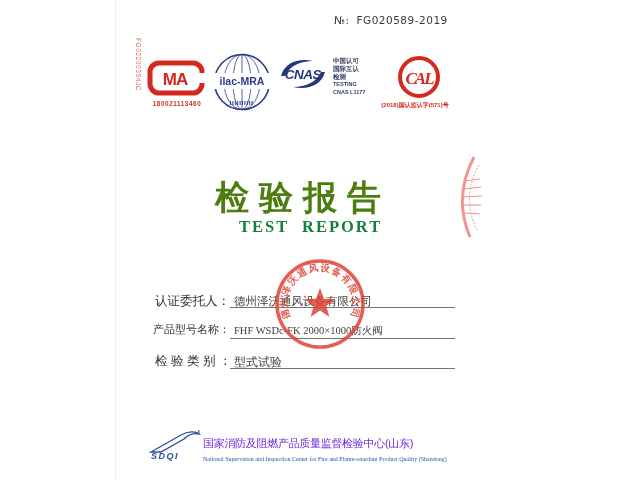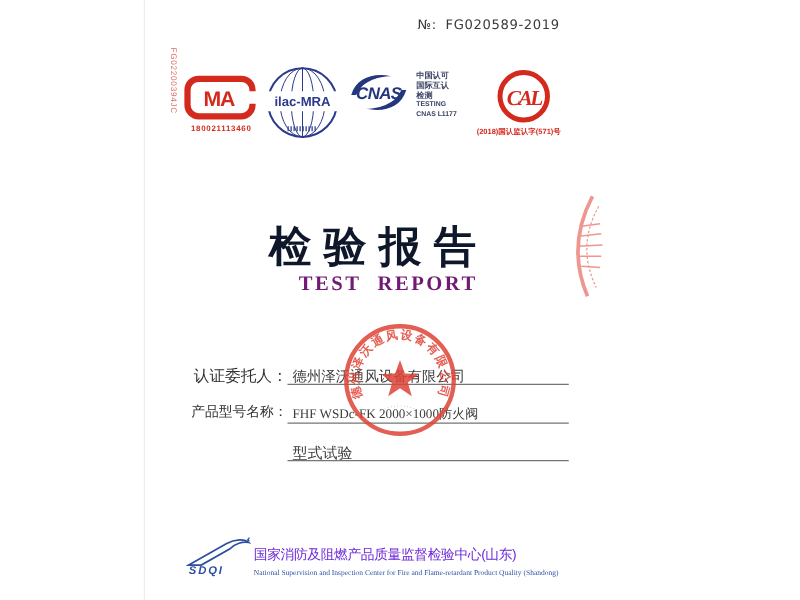--- a/index.html
+++ b/index.html
@@ -12,23 +12,23 @@
   .side-code{left:98px;top:72px;width:78px;height:10px;transform:rotate(90deg);
              font-size:6.5px;color:#cf3a2e;opacity:.75;letter-spacing:.6px;white-space:nowrap;}
   .cma-number{left:144px;top:100px;width:66px;text-align:center;font-size:6.3px;
               letter-spacing:.6px;color:#d42a1e;font-weight:bold;}
   .cnas-text{left:333px;top:57px;width:52px;color:#3a4165;}
   .cnas-text .zh{font-size:6.5px;line-height:8px;font-weight:bold;}
   .cnas-text .en{font-size:5.5px;line-height:7.5px;font-weight:bold;}
   .cal-approval{left:374px;top:101px;width:82px;text-align:center;font-size:6px;
                 color:#d42a1e;font-weight:bold;}
   .title-zh{left:215px;top:175px;font-size:34px;font-weight:700;letter-spacing:10px;
-            color:#0f172a;white-space:nowrap;}
+            color:#4d7c0f;white-space:nowrap;}
   .title-en{left:239px;top:217px;font-size:16.5px;font-weight:700;letter-spacing:2px;
-            word-spacing:7px;color:#701a75;font-family:"Liberation Serif",serif;white-space:nowrap;}
+            word-spacing:7px;color:#15803d;font-family:"Liberation Serif",serif;white-space:nowrap;}
   .field-label{color:#303030;font-family:"Liberation Serif",serif;white-space:nowrap;}
   .lbl1{left:155px;top:293px;font-size:12.5px;}
   .lbl2{left:153px;top:322px;font-size:11px;text-align:right;}
   .lbl3{left:155px;top:353px;font-size:12.5px;letter-spacing:3.5px;}
   .field-value{color:#3c3c3c;font-family:"Liberation Serif",serif;white-space:nowrap;}
   .val1{left:234px;top:294px;font-size:11.5px;}
   .val2{left:234px;top:324px;font-size:10.5px;}
   .val3{left:234px;top:354px;font-size:12px;}
   .underline{left:230px;width:225px;height:1px;border-bottom:1.5px solid #757575;}
   .ul1{top:306px;} .ul2{top:337px;} .ul3{top:367px;}
@@ -95,20 +95,21 @@
   <div class="abs title-en">TEST REPORT</div>
 
   <div class="abs field-label lbl1">认证委托人：</div>
   <div class="abs field-value val1">德州泽沃通风设备有限公司</div>
   <div class="abs underline ul1"></div>
 
   <div class="abs field-label lbl2">产品型号名称：</div>
   <div class="abs field-value val2">FHF WSDc-FK 2000×1000防火阀</div>
   <div class="abs underline ul2"></div>
 
+  <div class="abs field-label lbl3">检验类别：</div>
   <div class="abs field-value val3">型式试验</div>
   <div class="abs underline ul3"></div>
 
   <svg class="abs seal" width="94" height="94" viewBox="0 0 94 94">
     <defs>
       <path id="sealArc" d="M 16 58.3 A 33 33 0 1 1 78 58.3" fill="none"></path>
       <path id="sealBottom" d="M 32 73 A 30 30 0 0 1 62 73" fill="none"></path>
     </defs>
     <circle cx="47" cy="47" r="43" fill="none" stroke="#df4336" stroke-width="3.5"></circle>
     <polygon points="47,31 50.9,41.7 62.2,42.1 53.3,49 56.4,59.9 47,53.6 37.6,59.9 40.7,49 31.8,42.1 43.1,41.7" fill="#df4336"></polygon>

